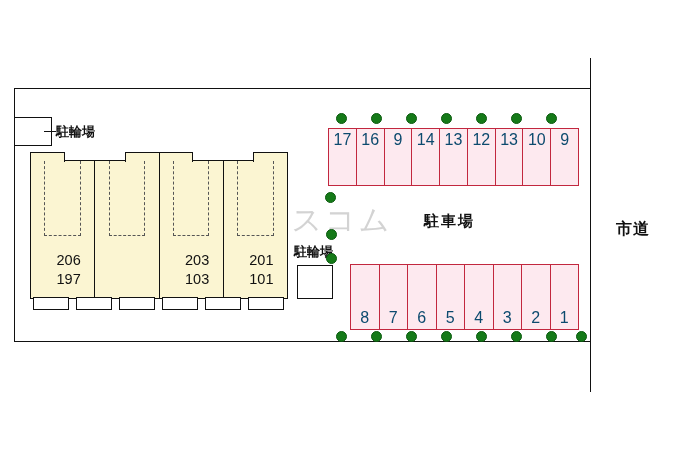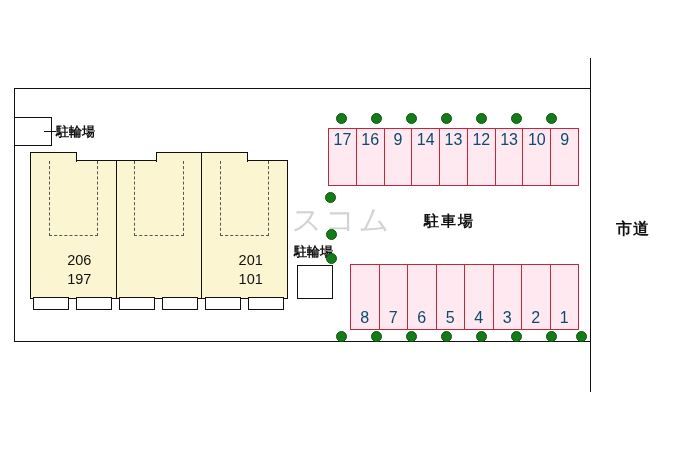--- a/index.html
+++ b/index.html
@@ -83,20 +83,28 @@
       </div>
     </div>
     <div class="unit">
       <div class="roof-tab"></div>
       <div class="stair"></div>
     </div>
     <div class="unit">
       <div class="roof-tab"></div>
       <div class="stair"></div>
       <div class="unit-nums">
+        <span>203</span>
+        <span>103</span>
+      </div>
+    </div>
+    <div class="unit">
+      <div class="roof-tab"></div>
+      <div class="stair"></div>
+      <div class="unit-nums">
         <span>201</span>
         <span>101</span>
       </div>
     </div>
   </div>
 
   <div class="abs porch" style="left:33px;"></div>
   <div class="abs porch" style="left:76px;"></div>
   <div class="abs porch" style="left:119px;"></div>
   <div class="abs porch" style="left:162px;"></div>

